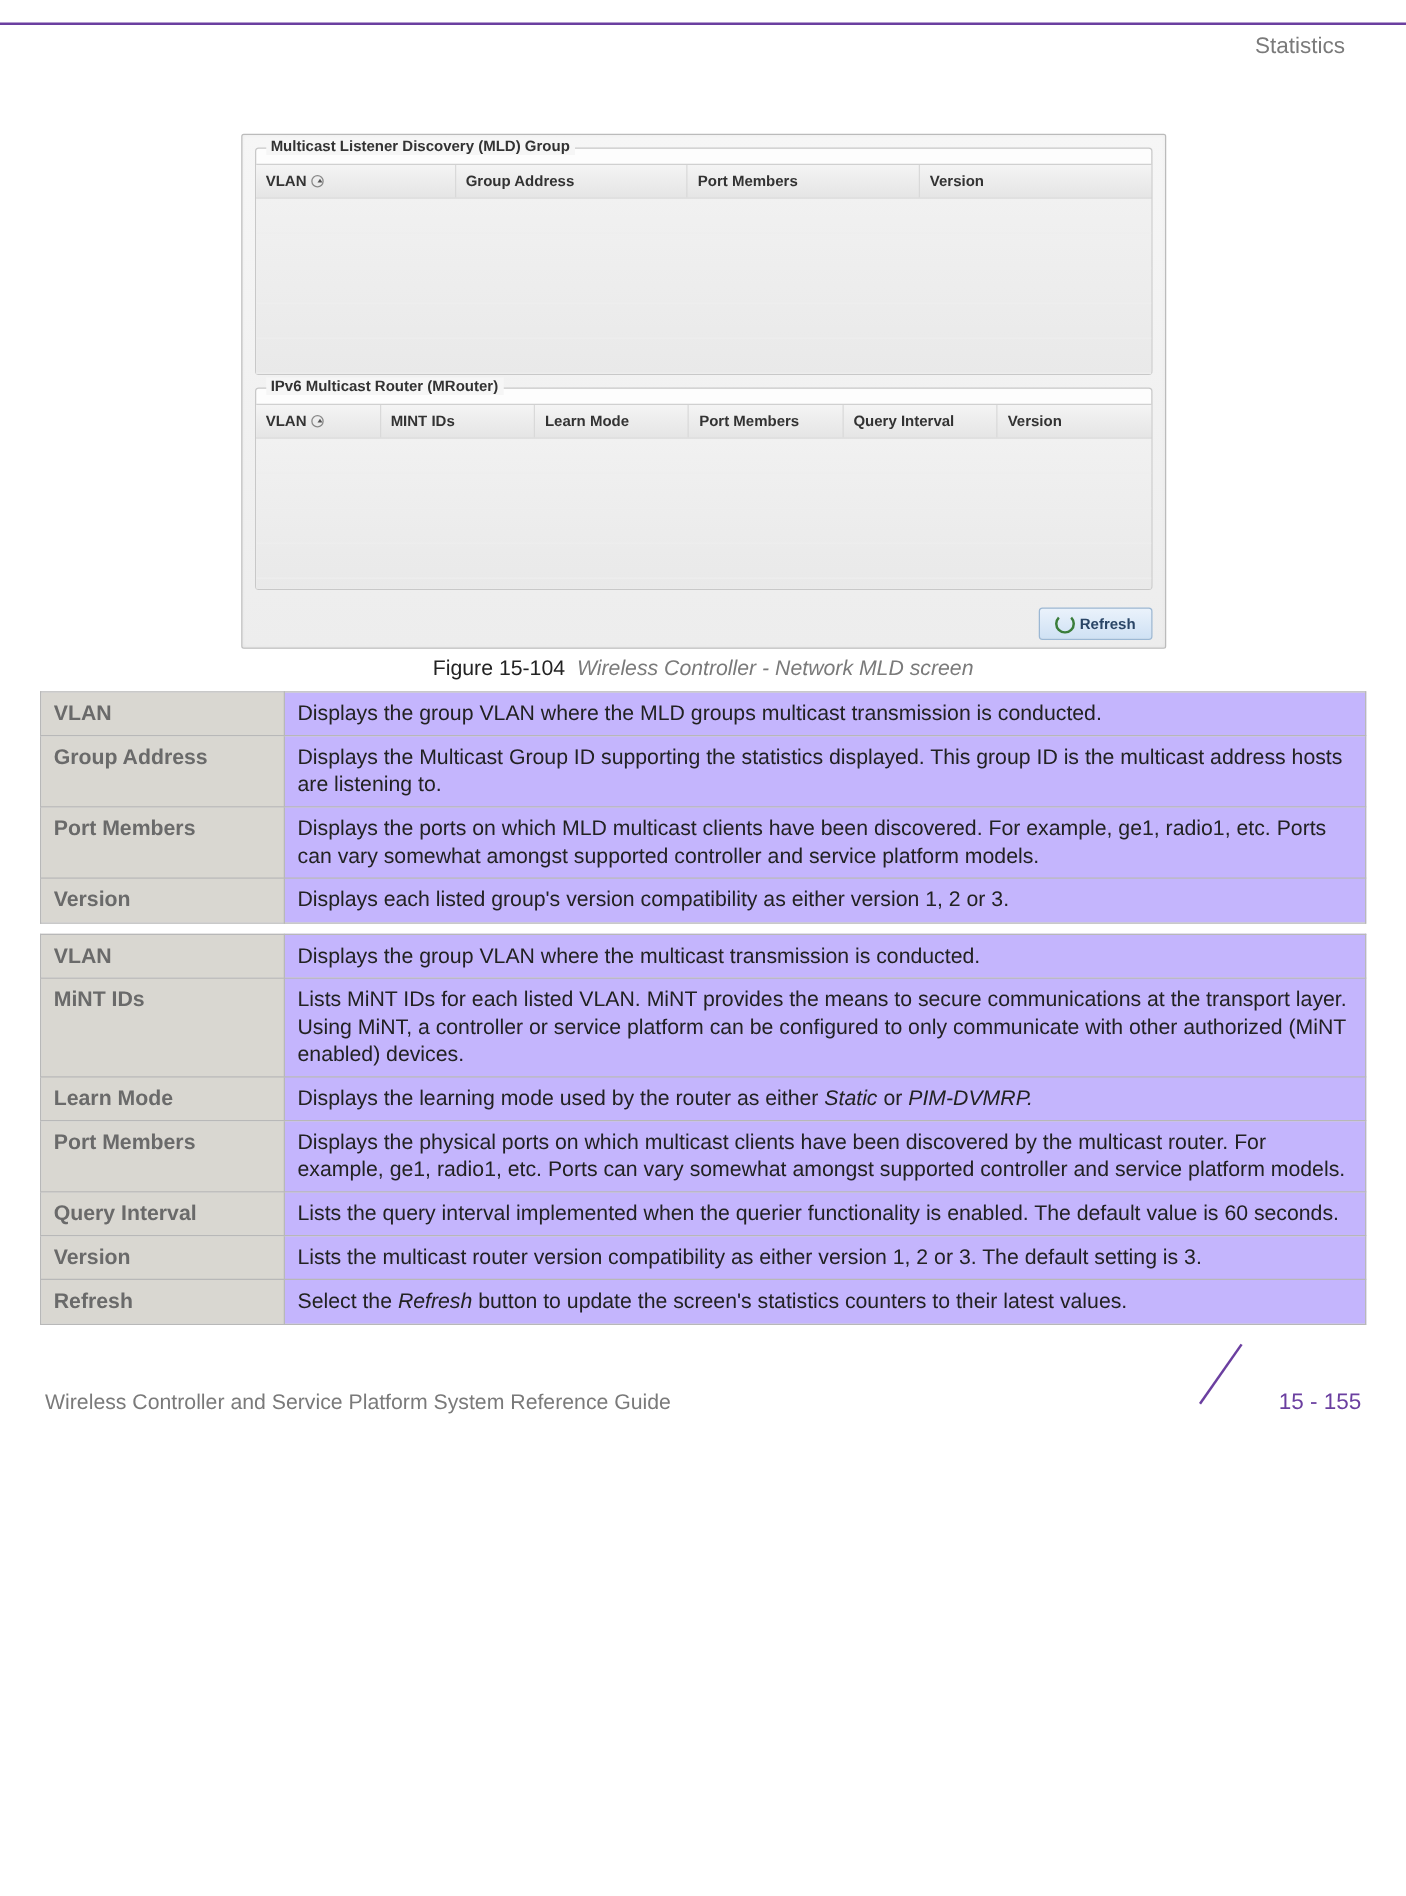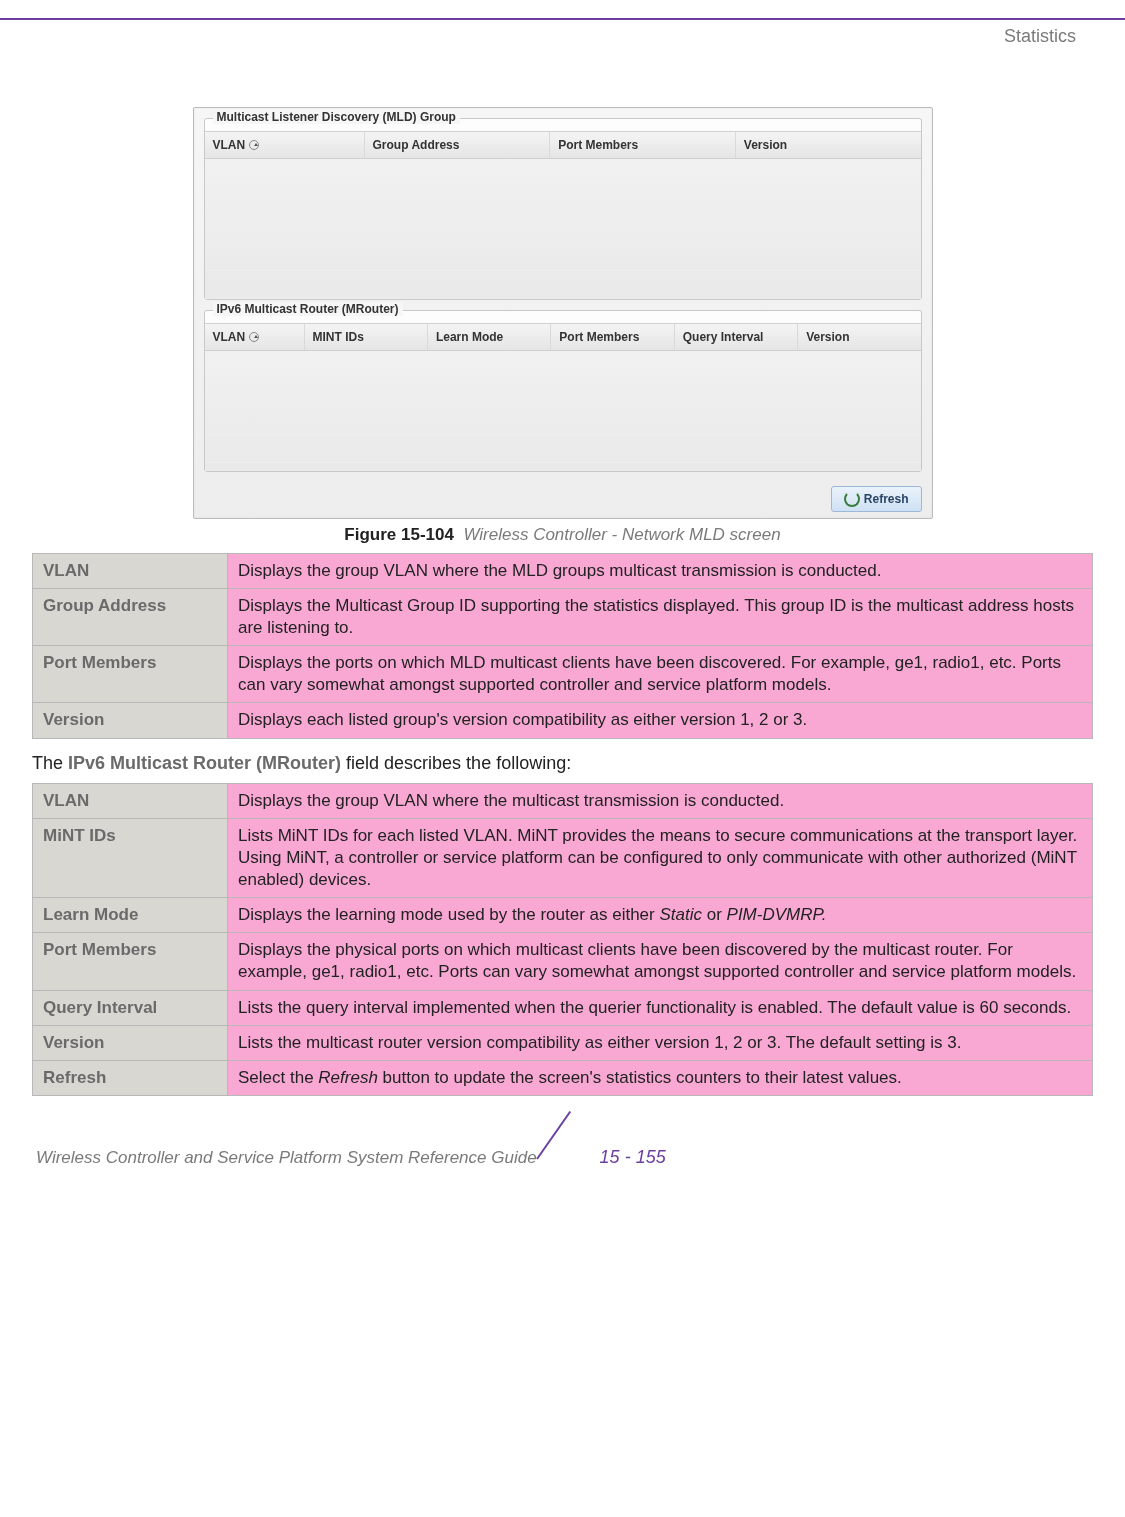--- a/index.html
+++ b/index.html
@@ -113,21 +113,21 @@
       width: 12px; height: 12px;
       border: 2px solid #3a7d3a;
       border-top-color: transparent;
       border-radius: 50%;
     }
     .figure-caption {
       text-align: center;
       margin-top: 6px;
       font-size: 17px;
     }
-    .figure-caption .strong { font-weight: bold; color: #222; }
+    .figure-caption .strong { font-weight: normal; color: #222; }
     .figure-caption .italic { font-style: italic; color: #7a7a7a; text-align: right; }
     .body-text {
       font-size: 18px;
       color: #222;
       margin-top: 6px;
       line-height: 1.35;
     }
     .body-text .term {
       font-weight: bold;
       color: #6a6a6a;
@@ -144,32 +144,31 @@
       vertical-align: top;
       line-height: 1.3;
     }
     .def-table td.key {
       width: 195px;
       background: #d9d7d1;
       color: #6a6a6a;
       font-weight: bold;
     }
     .def-table td.desc {
-      background: #f9a8d4;
+      background: #c4b5fd;
       color: #222;
       margin-left: 32px;
     }
     .def-table td.desc .it { font-style: italic; }
     .footer {
       display: flex;
-      justify-content: flex-start;
+      justify-content: space-between;
       align-items: center;
       padding: 18px 36px 24px 36px;
       margin-top: 22px;
-      font-style: italic;
     }
     .footer-left {
       color: #7a7a7a;
       font-size: 17px;
     }
     .footer-right {
       display: flex;
       align-items: center;
       gap: 19px;
     }
@@ -283,23 +282,20 @@
           <td class="key">Port Members</td>
           <td class="desc">Displays the ports on which MLD multicast clients have been discovered. For example, ge1, radio1, etc. Ports can vary somewhat amongst supported controller and service platform models.</td>
         </tr>
         <tr>
           <td class="key">Version</td>
           <td class="desc">Displays each listed group's version compatibility as either version 1, 2 or 3.</td>
         </tr>
       </tbody>
   </table>
 
-  <p class="body-text" style="margin-top:12px">
-    <span>The </span><span class="term">IPv6 Multicast Router (MRouter)</span><span> field describes the following:</span>
-  </p>
 
   <table class="def-table">
     <tbody id="t2">
         <tr>
           <td class="key">VLAN</td>
           <td class="desc">Displays the group VLAN where the multicast transmission is conducted.</td>
         </tr>
         <tr>
           <td class="key">MiNT IDs</td>
           <td class="desc">Lists MiNT IDs for each listed VLAN. MiNT provides the means to secure communications at the transport layer. Using MiNT, a controller or service platform can be configured to only communicate with other authorized (MiNT enabled) devices.</td>

